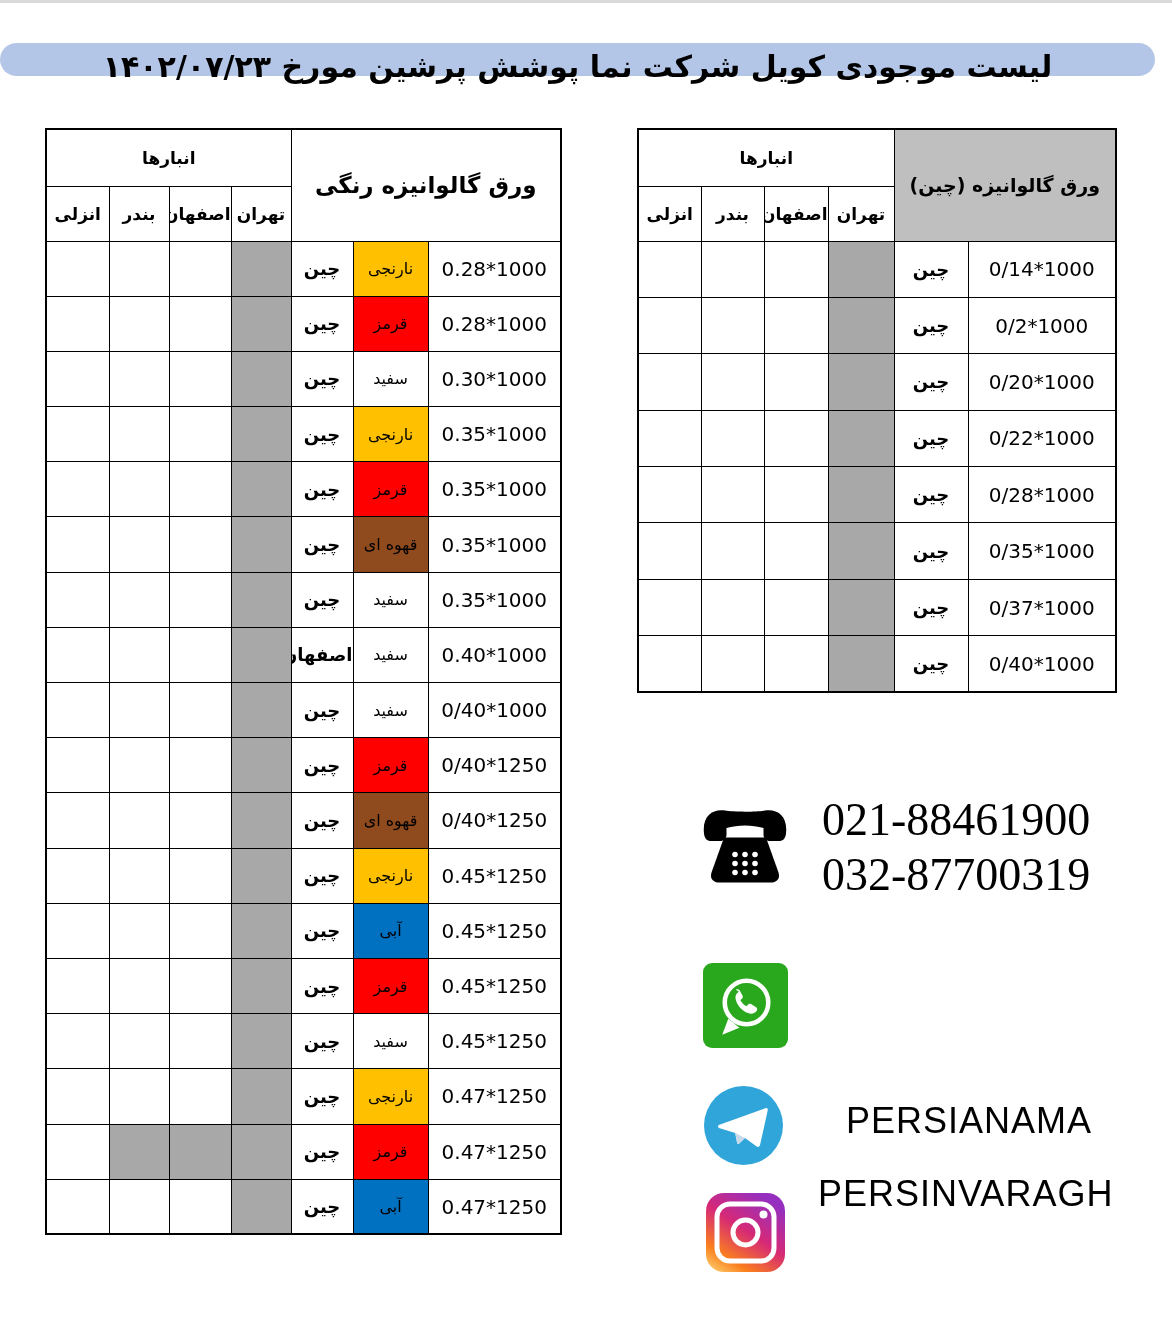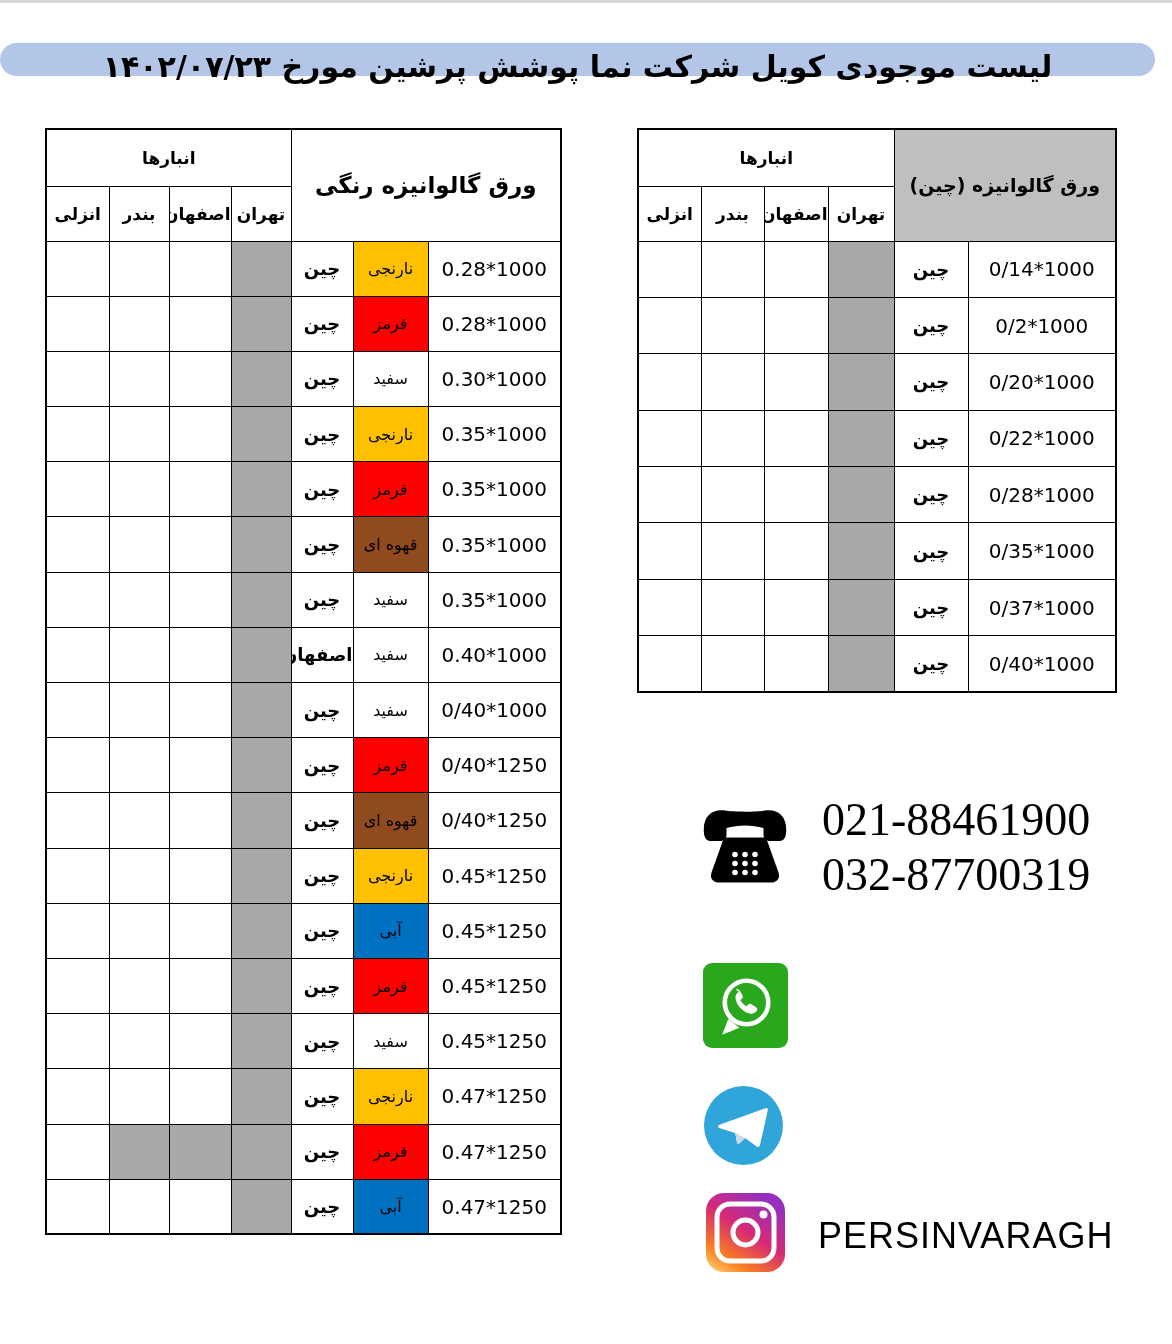--- a/index.html
+++ b/index.html
@@ -55,21 +55,21 @@
   }
   .wa-number {
     position:absolute; left:830px; top:985px;
     font-family:"Liberation Serif", serif; font-size:45px;
   }
   .tg-handle {
     position:absolute; left:846px; top:1100px;
     font-family:"Liberation Sans", sans-serif; font-size:36px; letter-spacing:1px;
   }
   .ig-handle {
-    position:absolute; left:818px; top:1215px;
+    position:absolute; left:818px; top:1173px;
     font-family:"Liberation Sans", sans-serif; font-size:36px; letter-spacing:1px;
   }
 </style>
 </head>
 <body>
 
 <div class="page">
   <div class="top-strip"></div>
 
   <div class="title-bar">لیست موجودی کویل شرکت نما پوشش پرشین مورخ ۱۴۰۲/۰۷/۲۳</div>
@@ -382,20 +382,21 @@
     </svg>
   </div>
 
   <div class="icon telegram-icon-box">
     <svg viewBox="0 0 80 80" xmlns="http://www.w3.org/2000/svg">
       <circle cx="40" cy="40" r="40" fill="#30A5DA"></circle>
       <path fill="#fff" d="M15 39.5 L62 22.6 C64 21.9 65 23 64.4 25.4 L56.8 59.6 C56.3 61.8 54.8 62.4 53 61.1 L41.5 52.7 L35.9 58.1 C34.9 59.1 33.8 58.8 33.5 57.4 L31.6 47.7 L16 42.9 C13.8 42.2 13.8 40.1 15 39.5 Z"></path>
       <path fill="#C8DAEA" d="M31.6 47.7 L33.5 57.4 C33.8 58.8 34.9 59.1 35.9 58.1 L41.5 52.7 Z"></path>
     </svg>
   </div>
+  <div class="tg-handle">PERSIANAMA</div>
 
   <div class="icon instagram-icon-box">
     <svg viewBox="0 0 79 79" xmlns="http://www.w3.org/2000/svg">
       <defs>
         <linearGradient id="igg" x1="0%" y1="100%" x2="65%" y2="0%">
           <stop offset="0" stop-color="#FEDA75"></stop>
           <stop offset="0.25" stop-color="#FA7E1E"></stop>
           <stop offset="0.6" stop-color="#D62976"></stop>
           <stop offset="1" stop-color="#962FBF"></stop>
         </linearGradient>

